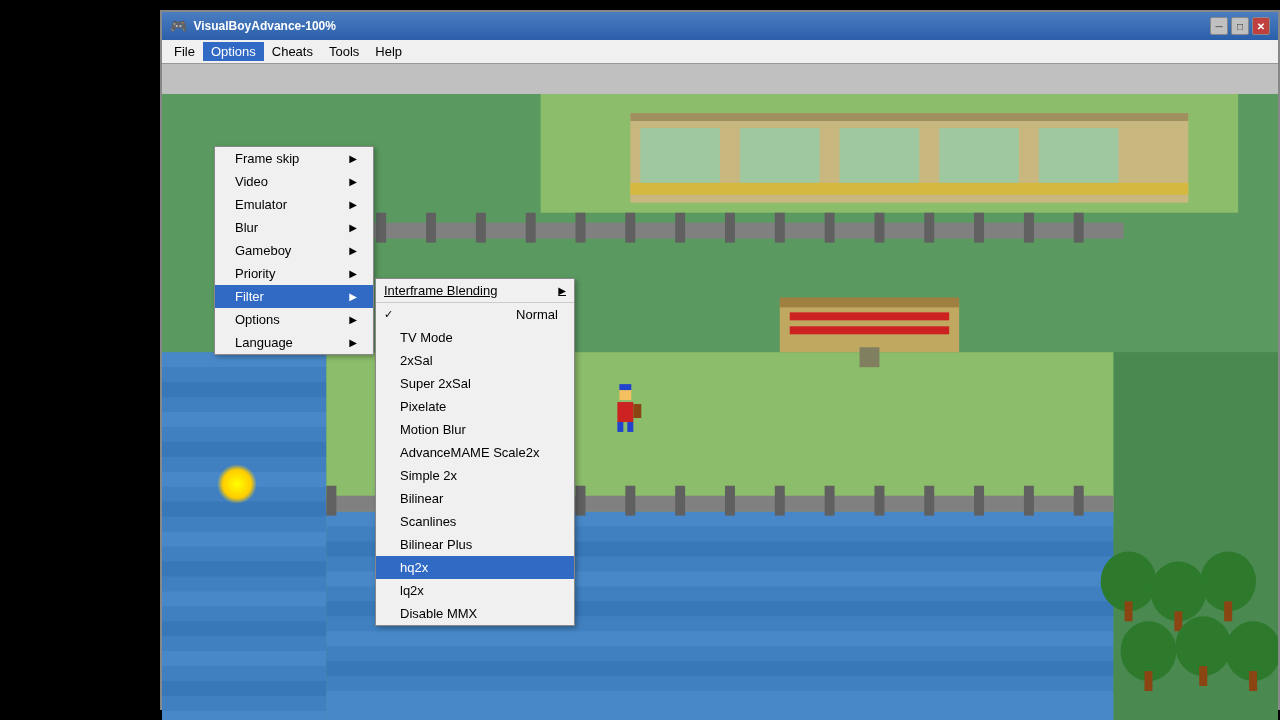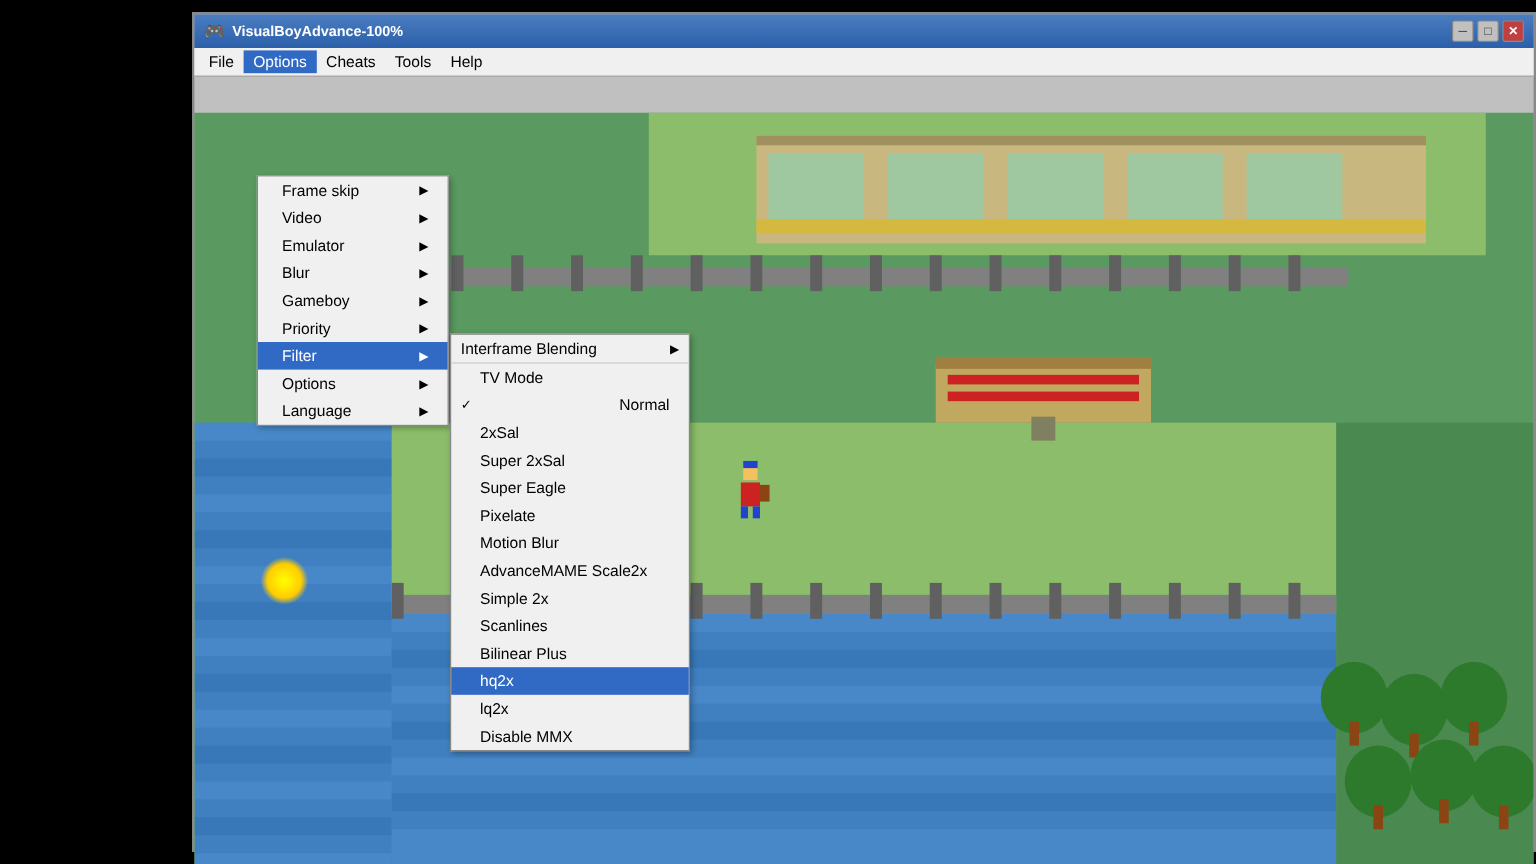--- a/index.html
+++ b/index.html
@@ -154,20 +154,21 @@
 
     
     .submenu-header {
       display: flex;
       align-items: center;
       justify-content: space-between;
       padding: 4px 8px 4px 8px;
       cursor: pointer;
       color: #000;
       border-bottom: 1px solid #ccc;
+      text-decoration: underline;
     }
 
     
     .cursor {
       position: absolute;
       width: 40px;
       height: 40px;
       background: radial-gradient(circle, #ffff00 0%, #ffcc00 50%, transparent 70%);
       border-radius: 50%;
       z-index: 200;
@@ -371,46 +372,46 @@
           <span class="arrow-right">▶</span>
         </div>
       </div>
 
       <div class="filter-submenu">
 
         <div class="submenu-header">
           <span>Interframe Blending</span>
           <span style="font-size:10px;">▶</span>
         </div>
-        <div class="filter-submenu-item">
-          <span>TV Mode</span>
-        </div>
         <div class="filter-submenu-item checked">
           <span>Normal</span>
         </div>
         <div class="filter-submenu-item">
+          <span>TV Mode</span>
+        </div>
+        <div class="filter-submenu-item">
           <span>2xSal</span>
         </div>
         <div class="filter-submenu-item">
           <span>Super 2xSal</span>
         </div>
         <div class="filter-submenu-item">
-          <span>Super Eagle</span>
-        </div>
-        <div class="filter-submenu-item">
           <span>Pixelate</span>
         </div>
         <div class="filter-submenu-item">
           <span>Motion Blur</span>
         </div>
         <div class="filter-submenu-item">
           <span>AdvanceMAME Scale2x</span>
         </div>
         <div class="filter-submenu-item">
           <span>Simple 2x</span>
+        </div>
+        <div class="filter-submenu-item">
+          <span>Bilinear</span>
         </div>
         <div class="filter-submenu-item">
           <span>Scanlines</span>
         </div>
         <div class="filter-submenu-item">
           <span>Bilinear Plus</span>
         </div>
         <div class="filter-submenu-item highlighted">
           <span>hq2x</span>
         </div>

